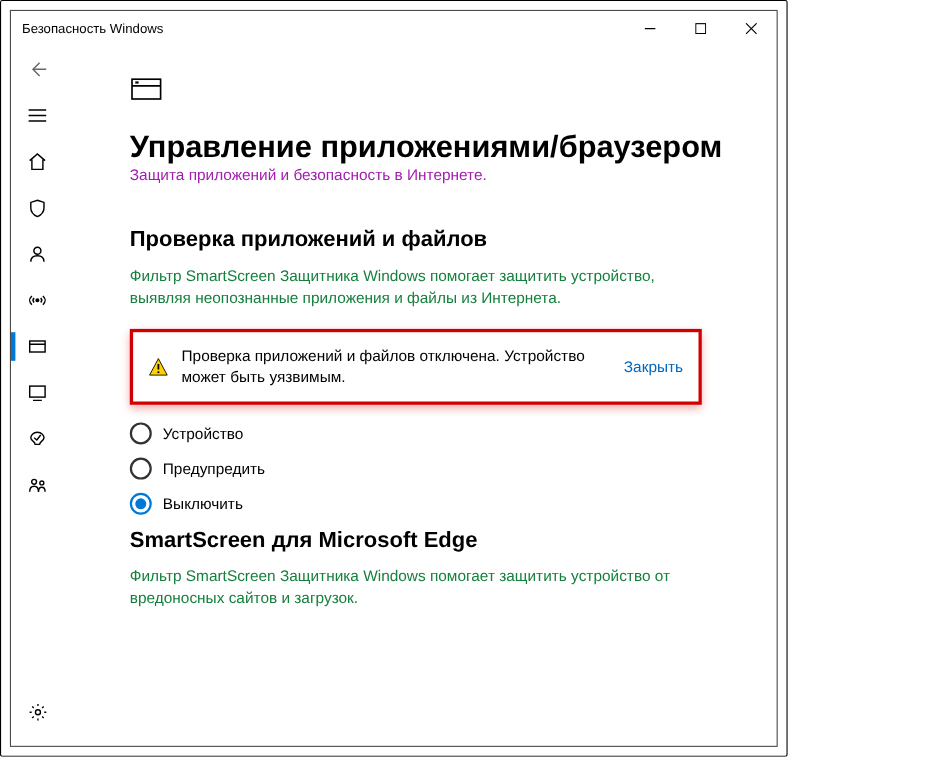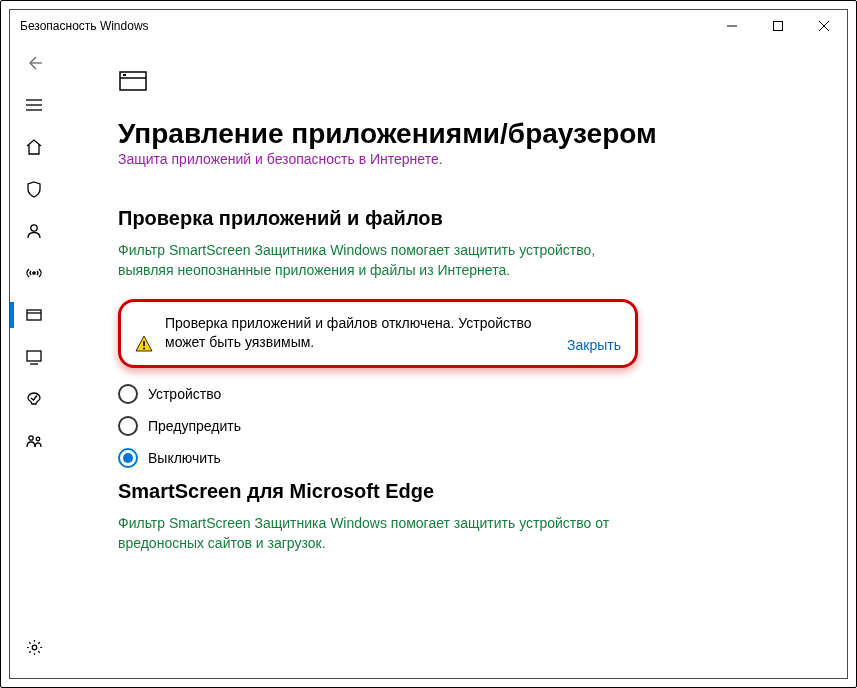--- a/index.html
+++ b/index.html
@@ -1,17 +1,17 @@
 <!DOCTYPE html>
 <html><head>
 <meta charset="utf-8">
 <style>
   * { box-sizing: border-box; margin: 0; padding: 0; }
   html, body { width: 857px; height: 688px; font-family: "Segoe UI", Arial, sans-serif; background: #fff; color: #000; }
-  .outer-border { width: 857px; height: 688px; border: 1px solid #000; border-radius: 2px; padding: 8px; background: #fff; }
+  .outer-border { width: 716px; height: 688px; border: 1px solid #000; border-radius: 2px; padding: 8px; background: #fff; }
   .window { width: 100%; height: 100%; border: 1px solid #4a4a4a; background: #fff; display: flex; flex-direction: column; overflow: hidden; }
   .titlebar { height: 32px; display: flex; align-items: center; padding-left: 10px; font-size: 12px; color: #000; }
   .titlebar-title { flex: 1; }
   .win-controls { display: flex; height: 100%; }
   .win-btn { width: 46px; height: 100%; display: flex; align-items: center; justify-content: center; font-size: 10px; color: #000; cursor: pointer; }
   .win-btn svg { stroke: #000; stroke-width: 1; fill: none; }
   .body { flex: 1; display: flex; overflow: hidden; }
   .sidebar { width: 48px; display: flex; flex-direction: column; align-items: center; position: relative; }
   .side-top { display: flex; flex-direction: column; align-items: center; }
   .side-bottom { margin-top: auto; margin-bottom: 10px; }
@@ -21,21 +21,21 @@
   .side-btn.active::before { content: ""; position: absolute; left: 0; top: 8px; bottom: 8px; width: 4px; background: #0078d7; }
   .content { flex: 1; padding: 10px 40px 0 60px; overflow: hidden; }
   .page-header { display: flex; align-items: flex-start; gap: 18px; margin-top: 8px; flex-direction: column; }
   .page-icon { width: 32px; height: 32px; margin-top: 6px; flex-shrink:0; }
   .page-icon svg { stroke: #000; stroke-width: 1.5; fill: none; }
   .page-title { font-size: 28px; font-weight: 600; line-height: 1.25; }
   .page-subtitle { font-size: 14px; color: #a21caf; }
   .section { margin-top: 40px; max-width: 520px; }
   .section-title { font-size: 20px; font-weight: 600; }
   .section-desc { font-size: 14px; color: #15803d; margin-top: 10px; line-height: 1.45; }
-  .warning-box { margin-top: 18px; border: 3px solid #d00000; border-radius: 16px; padding: 12px 14px; display: flex; align-items: flex-end; gap: 12px; box-shadow: 0 4px 8px rgba(208,0,0,0.35); }
+  .warning-box { margin-top: 18px; border: 3px solid #d00000; border-radius: 0; padding: 12px 14px; display: flex; align-items: center; gap: 12px; box-shadow: 0 4px 8px rgba(208,0,0,0.35); }
   .warn-icon { width: 18px; height: 18px; flex-shrink: 0; margin-top: 2px; }
   .warn-text { font-size: 14px; color: #000; line-height: 1.4; flex: 1; }
   .close-link { color: #0067c0; font-size: 14px; cursor: pointer; margin-left: 8px; white-space: nowrap; }
   .radio-group { margin-top: 16px; }
   .radio-item { display: flex; align-items: center; gap: 10px; margin-bottom: 12px; cursor: pointer; }
   .radio-circle { width: 20px; height: 20px; border: 2px solid #333; border-radius: 50%; display: flex; align-items: center; justify-content: center; flex-shrink: 0; }
   .radio-item.selected .radio-circle { border-color: #0078d7; }
   .radio-dot { width: 10px; height: 10px; background: #0078d7; border-radius: 50%; display: none; }
   .radio-item.selected .radio-dot { display: block; }
   .radio-label { font-size: 14px; }

